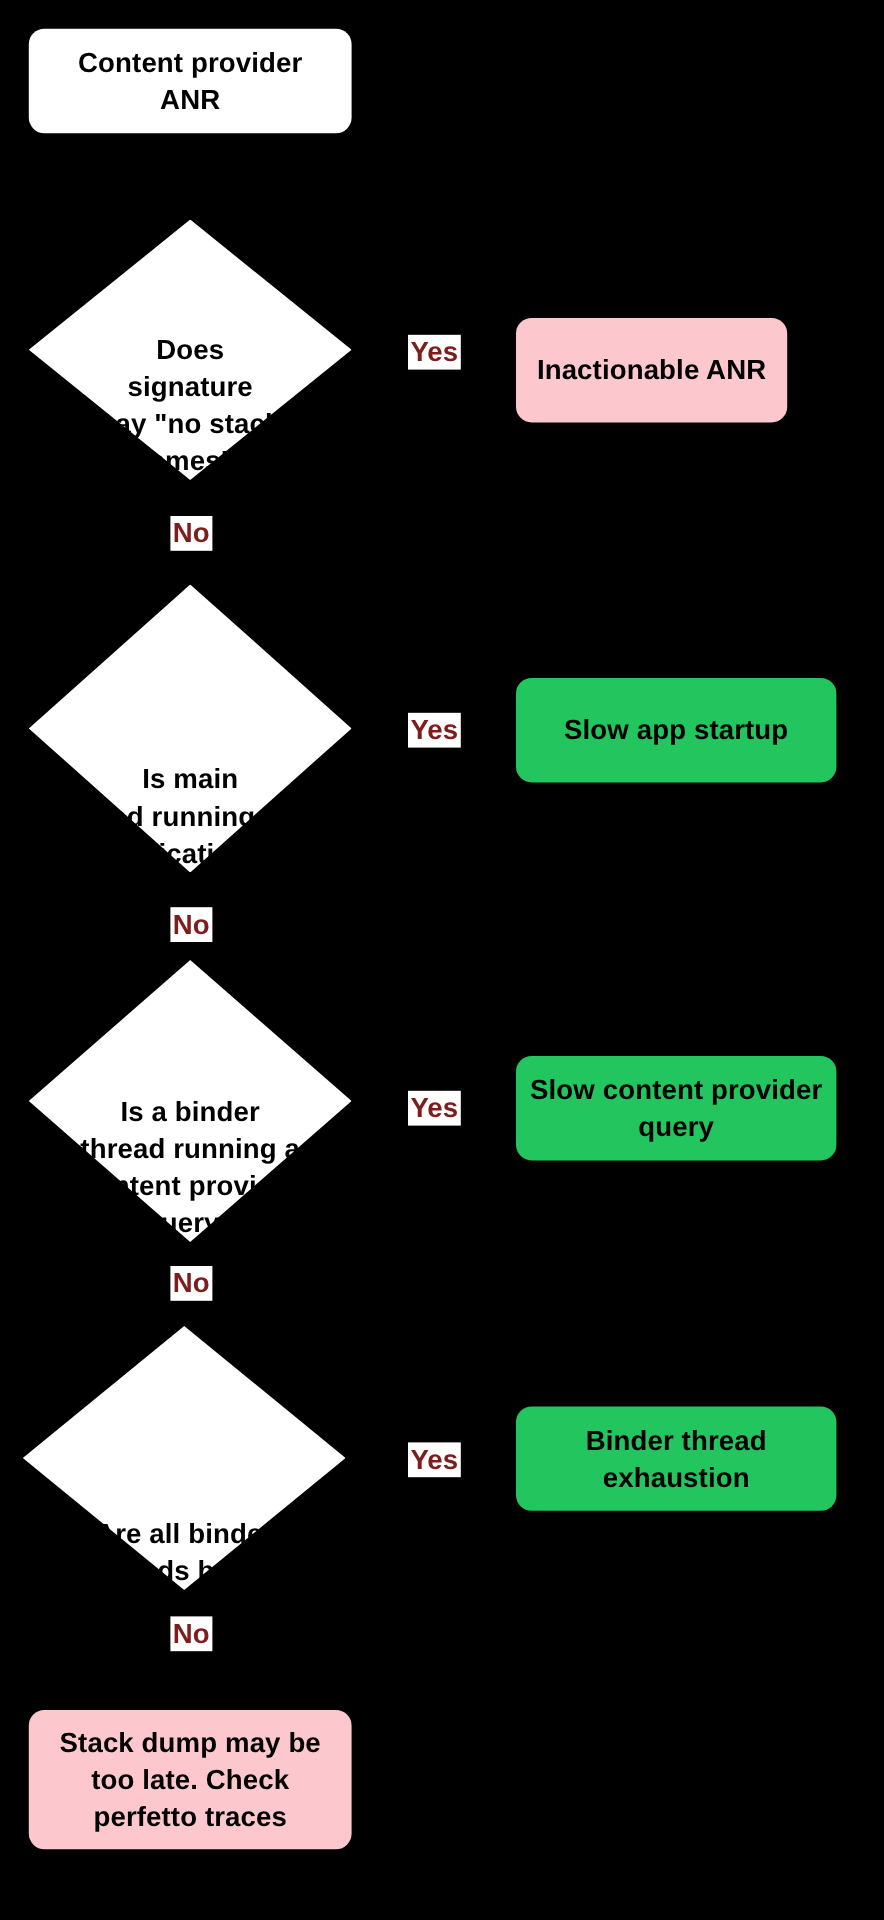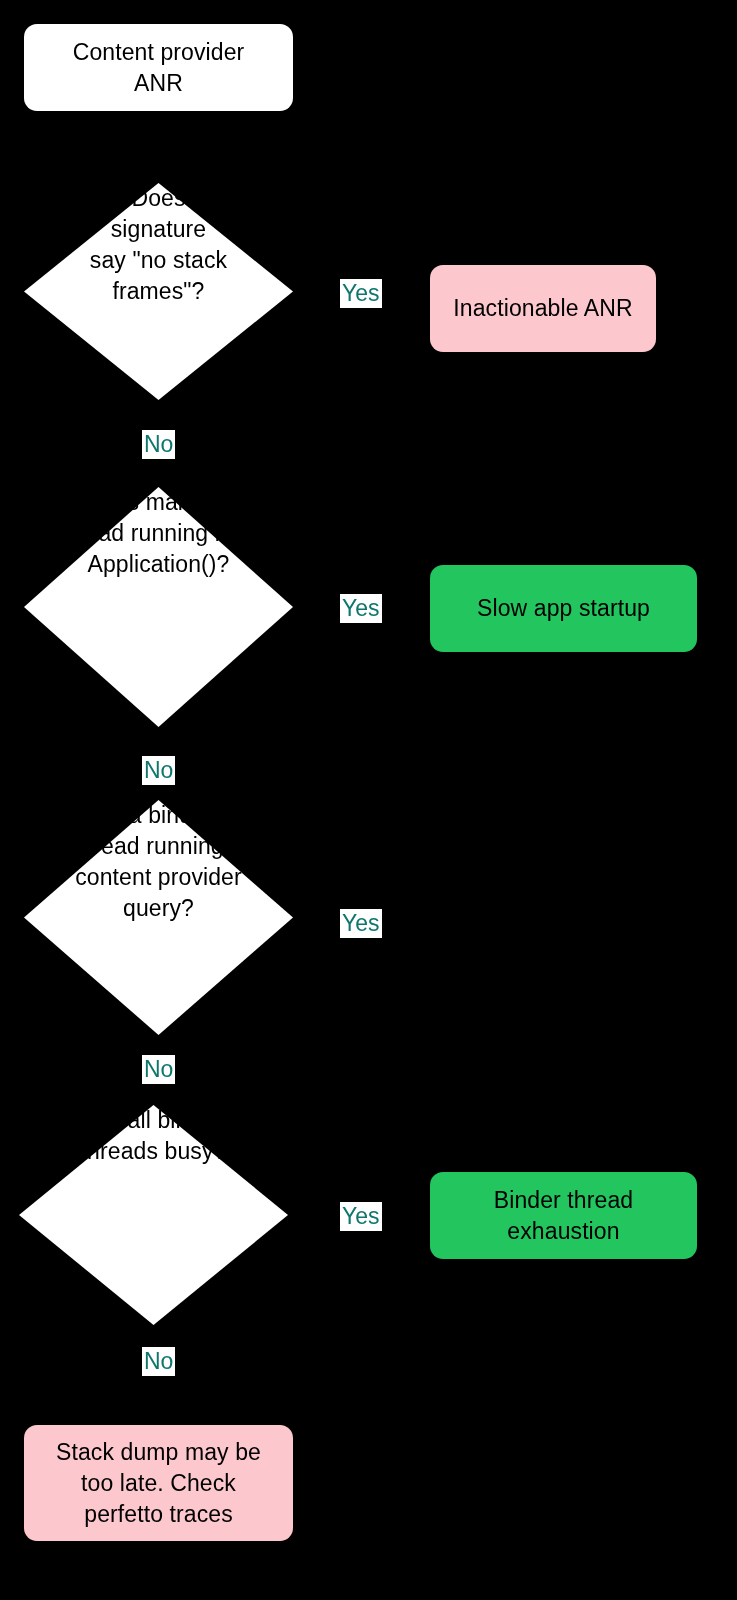--- a/index.html
+++ b/index.html
@@ -2,21 +2,21 @@
 <html><head>
 <meta charset="utf-8">
 <title>Content provider ANR decision flowchart</title>
 <style>
   html,body{margin:0;padding:0;background:#000;}
   body{
     width:737px;height:1600px;position:relative;overflow:hidden;
     font-family:"Liberation Sans","DejaVu Sans",sans-serif;
     background:#000000;
   }
-  #canvas{position:absolute;left:0;top:0;width:737px;height:1600px;}
+  #canvas{position:absolute;left:0;top:0;width:737px;height:1600px;font-weight:bold;}
 
   
   .node{
     position:absolute;
     box-sizing:border-box;
     border-radius:13px;
     display:flex;align-items:center;justify-content:center;
     text-align:center;
     color:#000000;
     font-size:23px;
@@ -25,21 +25,21 @@
     white-space:pre-line;
     padding:4px 8px;
   }
   .node.start{background:#ffffff;}
   .node.pink{background:#fcc8cd;}
   .node.green{background:#22c55e;}
 
   
   .diamond{
     position:absolute;
-    display:flex;align-items:flex-start;justify-content:center;
+    display:flex;align-items:flex-end;justify-content:center;
   }
   .diamond .shape{
     position:absolute;left:0;top:0;width:100%;height:100%;
     background:#ffffff;
     clip-path:polygon(50% 0%,100% 50%,50% 100%,0% 50%);
   }
   .diamond .dlabel{
     position:relative;z-index:2;
     text-align:center;
     color:#000000;
@@ -47,21 +47,21 @@
     line-height:31px;
     letter-spacing:0.1px;
     white-space:pre-line;
     width:118%;
   }
 
   
   .edge-label{
     position:absolute;
     background:#ffffff;
-    color:#0f766e;
+    color:#7f1d1d;
     font-size:23px;
     line-height:27px;
     padding:1px 2px;
     white-space:nowrap;
   }
 
   
   .connector{position:absolute;background:#000000;}
 </style>
 </head>
@@ -108,20 +108,22 @@
   <div class="diamond" style="left:24px;top:800px;width:269px;height:235px;">
     <div class="shape"></div>
     <div class="dlabel">Is a binder
 thread running a
 content provider
 query?</div>
   </div>
   <div class="edge-label" style="left:340px;top:909px;">Yes</div>
   <div class="edge-label" style="left:142px;top:1055px;">No</div>
 
+  <div class="node green" style="left:430px;top:880px;width:267px;height:87px;">Slow content provider
+query</div>
 
   <div class="diamond" style="left:19px;top:1105px;width:269px;height:220px;">
     <div class="shape"></div>
     <div class="dlabel">Are all binder
 threads busy?</div>
   </div>
   <div class="edge-label" style="left:340px;top:1202px;">Yes</div>
   <div class="edge-label" style="left:142px;top:1347px;">No</div>
 
   <div class="node pink" style="left:24px;top:1425px;width:269px;height:116px;">Stack dump may be

